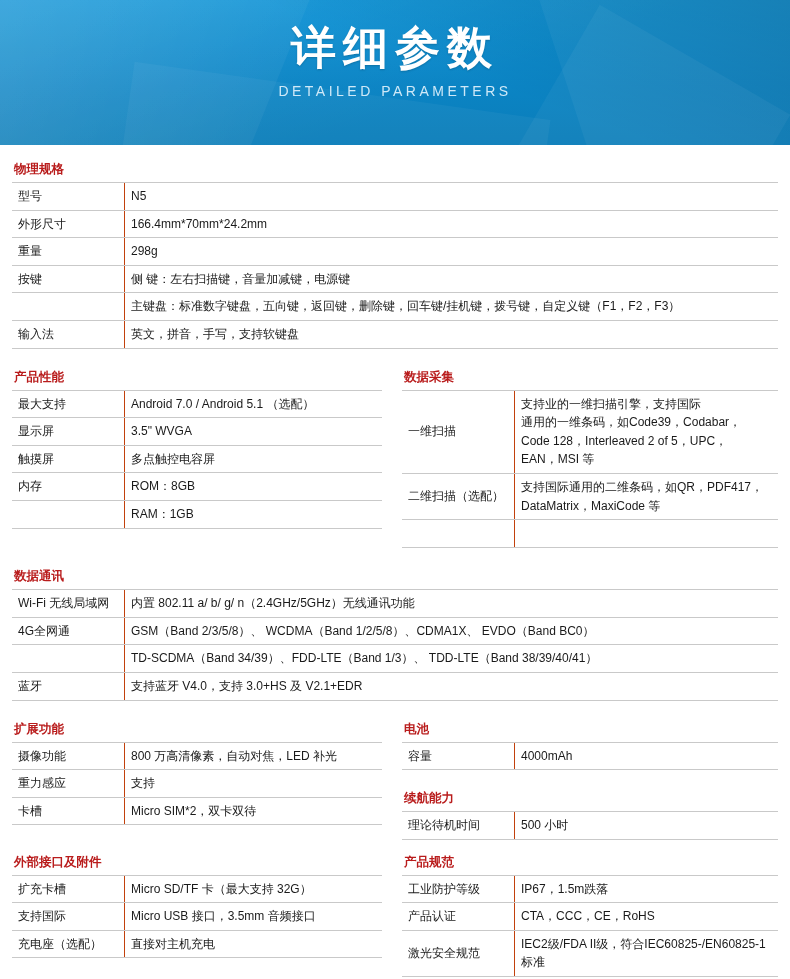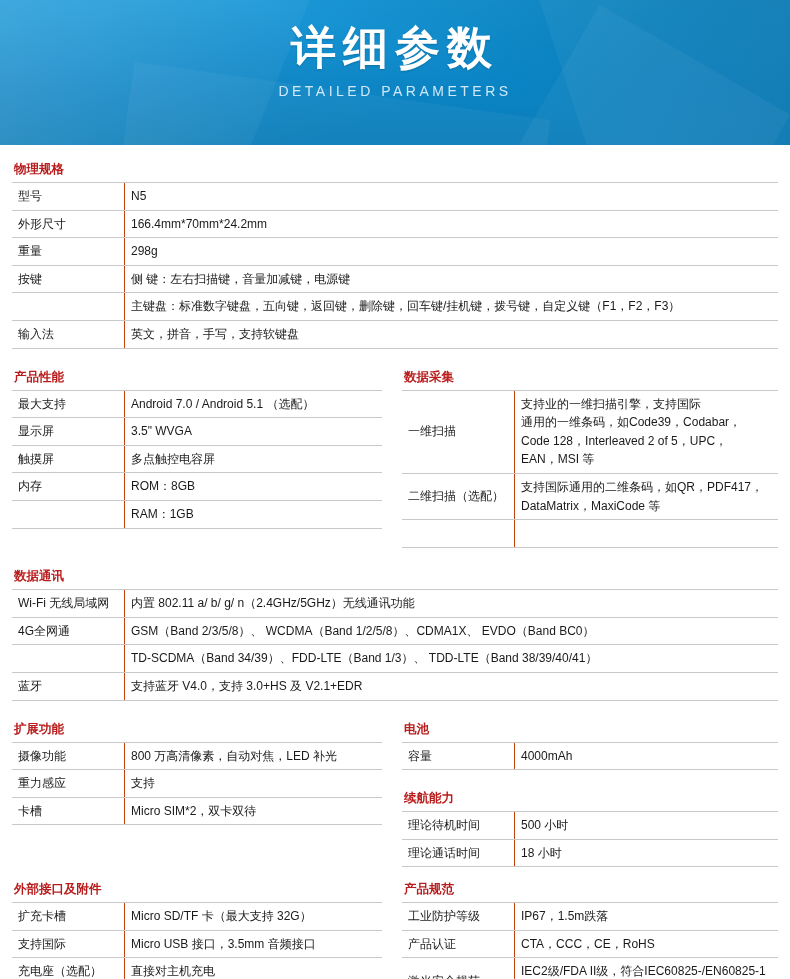--- a/index.html
+++ b/index.html
@@ -265,24 +265,20 @@
       </tbody>
         </table>
       <div class="spacer14"></div>
       <div class="section-title">续航能力</div>
       <table class="spec">
         <tbody>
             <tr>
           <td class="k">理论待机时间</td>
           <td>500 小时</td>
         </tr>
-        <tr>
-          <td class="k">理论通话时间</td>
-          <td>18 小时</td>
-        </tr>
       </tbody>
         </table>
     </div>
   </div>
 
   <div class="spacer8"></div>
 
   <div class="cols">
     <div class="col-left">
       <div class="section-title">外部接口及附件</div>

